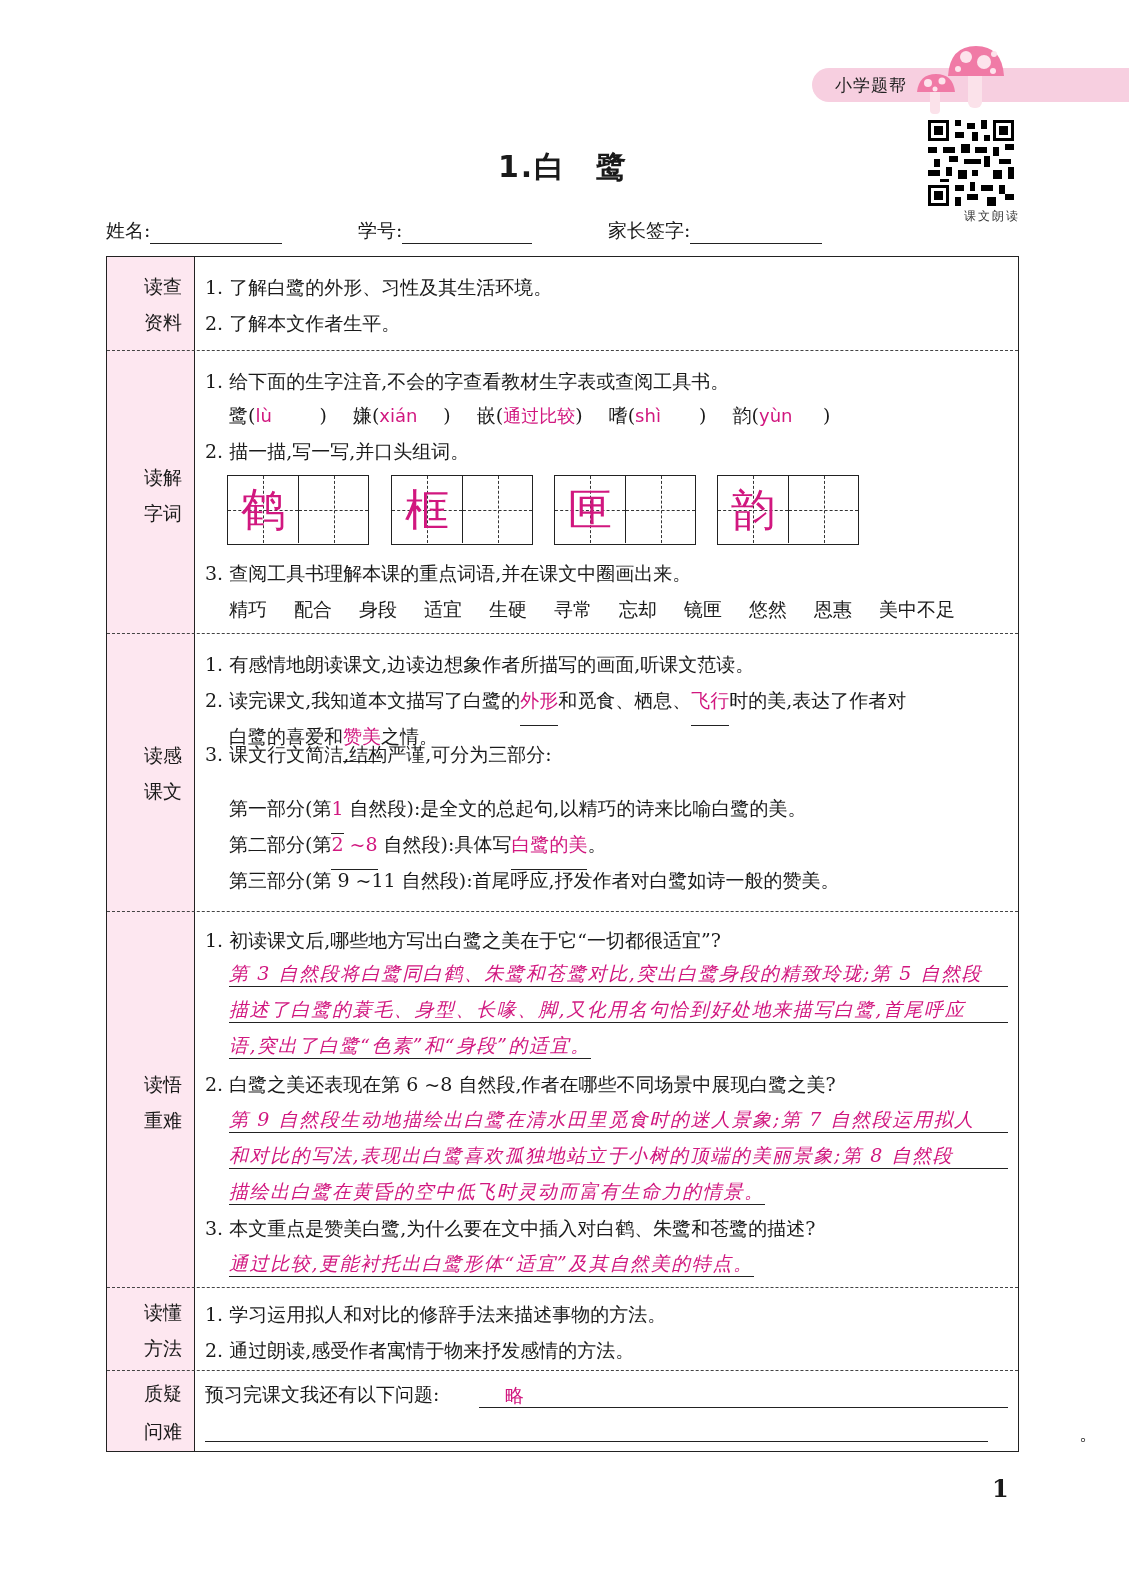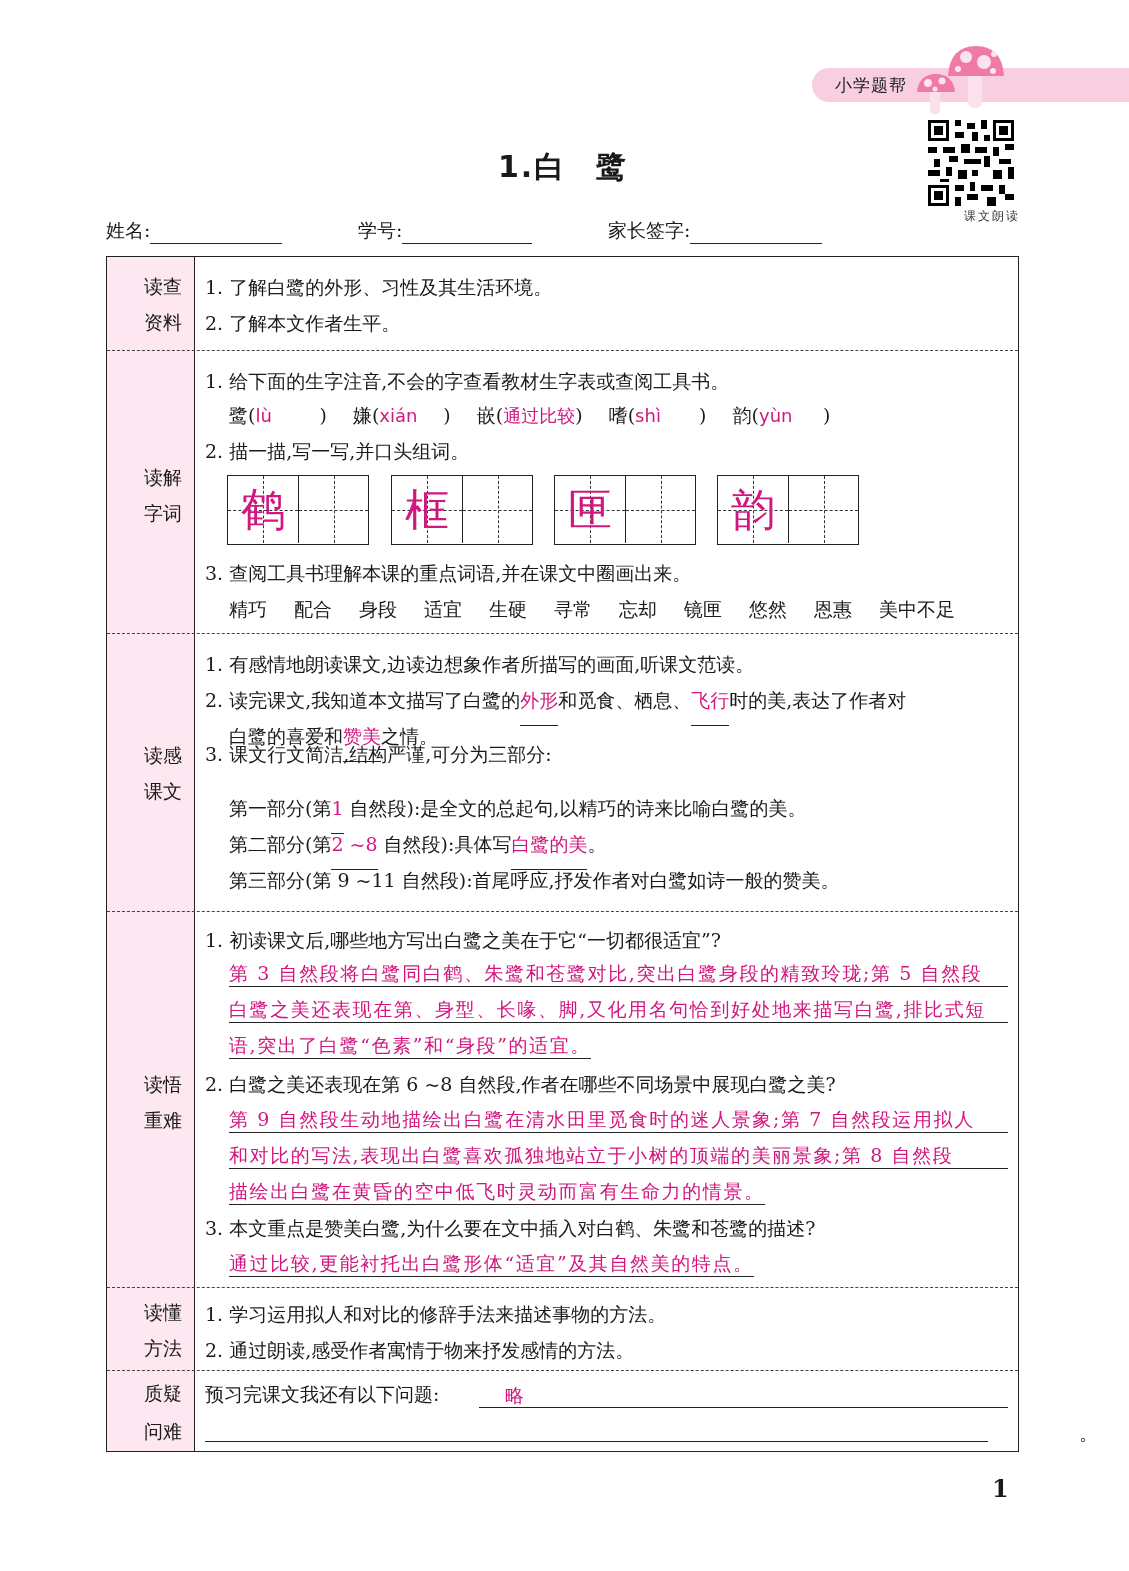--- a/index.html
+++ b/index.html
@@ -31,21 +31,21 @@
   .label-col { position:absolute; left:0; top:0; bottom:0; width:88px; background:#fde7f0;
                border-right:1.5px solid #222; box-sizing:border-box; }
   .label { position:absolute; left:0; width:112px; text-align:center; font-size:19px; line-height:37px;
            font-family:"DejaVu Sans","Liberation Sans",sans-serif; }
   .content { position:absolute; left:88px; right:0; top:0; bottom:0; }
   .line { position:absolute; left:10px; font-size:19px; white-space:nowrap; line-height:24px; }
   .indent { left:34px; }
   .pink { color:#d1177f; }
   .ans { color:#d1177f; border-bottom:1.5px solid #222; padding-bottom:14px; }
   .ansline { position:absolute; left:34px; right:10px; font-size:19px; white-space:nowrap; color:#d1177f;
-             border-bottom:1.5px solid #222; line-height:26px; letter-spacing:1.6px; }
+             border-bottom:1.5px solid #222; line-height:26px; letter-spacing:1.6px;font-style:italic; }
   .pinyin-item { display:inline-block; margin-right:20px; }
   .pinyin-item .py { color:#d1177f; font-family:"DejaVu Sans","Liberation Sans",sans-serif; font-size:18px;
                      display:inline-block; min-width:64px; text-align:left; }
   .words span { display:inline-block; margin-right:27px; }
 
   
   .grid-group { position:absolute; top:218px; height:70px; display:flex; border:1.5px solid #222; box-sizing:border-box; }
   .grid-cell { width:70px; height:67px; position:relative; box-sizing:border-box; }
   .grid-cell + .grid-cell { border-left:1.5px solid #222; }
   .grid-cell::before { content:""; position:absolute; left:50%; top:0; bottom:0; border-left:1.2px dashed #333; }
@@ -213,21 +213,21 @@
   </div>
 
   <div class="section dash" style="top:654px;height:377px">
     <div class="label-col">
       <div class="label" style="top:154px">读悟</div>
       <div class="label" style="top:190px">重难</div>
     </div>
     <div class="content">
       <div class="line" style="top:16px">1. 初读课文后,哪些地方写出白鹭之美在于它“一切都很适宜”?</div>
       <div class="ansline" style="top:48px">第 3 自然段将白鹭同白鹤、朱鹭和苍鹭对比,突出白鹭身段的精致玲珑;第 5 自然段</div>
-      <div class="ansline" style="top:84px">白鹭之美还表现在第、身型、长喙、脚,又化用名句恰到好处地来描写白鹭,排比式短</div>
+      <div class="ansline" style="top:84px">描述了白鹭的蓑毛、身型、长喙、脚,又化用名句恰到好处地来描写白鹭,首尾呼应</div>
       <div class="ansline" style="top:120px;right:auto">语,突出了白鹭“色素”和“身段”的适宜。</div>
       <div class="line" style="top:160px">2. 白鹭之美还表现在第 6 ~8 自然段,作者在哪些不同场景中展现白鹭之美?</div>
       <div class="ansline" style="top:194px">第 9 自然段生动地描绘出白鹭在清水田里觅食时的迷人景象;第 7 自然段运用拟人</div>
       <div class="ansline" style="top:230px">和对比的写法,表现出白鹭喜欢孤独地站立于小树的顶端的美丽景象;第 8 自然段</div>
       <div class="ansline" style="top:266px;right:auto">描绘出白鹭在黄昏的空中低飞时灵动而富有生命力的情景。</div>
       <div class="line" style="top:304px">3. 本文重点是赞美白鹭,为什么要在文中插入对白鹤、朱鹭和苍鹭的描述?</div>
       <div class="ansline" style="top:338px;right:auto">通过比较,更能衬托出白鹭形体“适宜”及其自然美的特点。</div>
     </div>
   </div>
 

